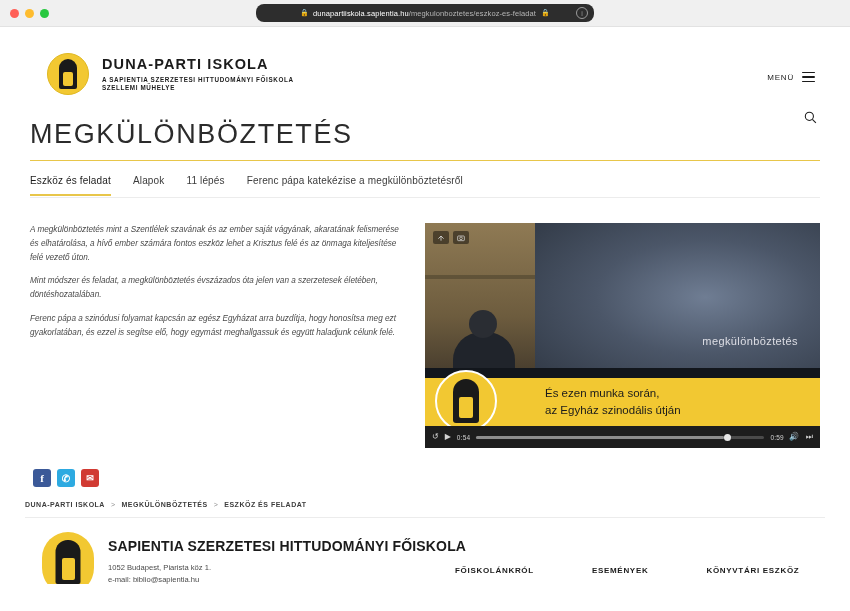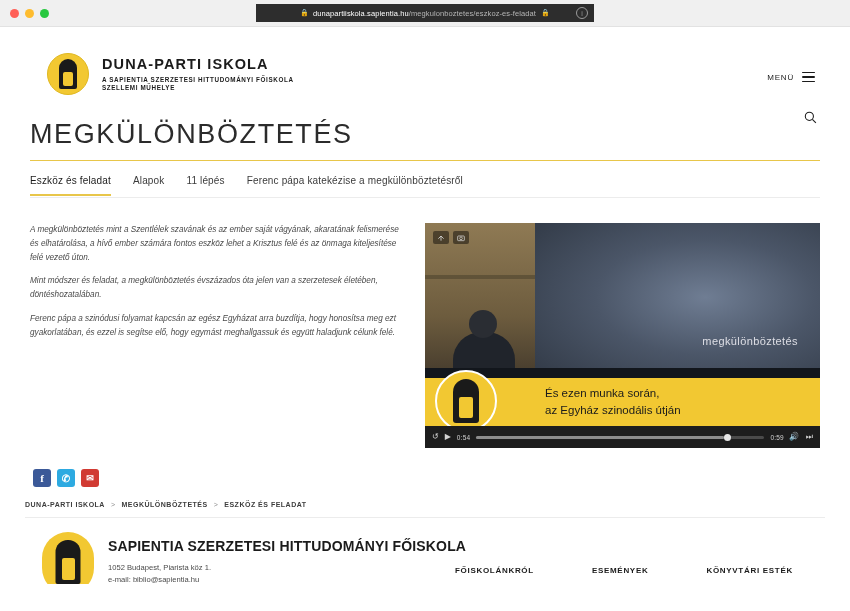--- a/index.html
+++ b/index.html
@@ -41,21 +41,21 @@
   .tl.red { background: #ff5f57; }
   .tl.yellow { background: #febc2e; }
   .tl.green { background: #28c840; }
 
   .urlbar {
     position: absolute;
     left: 256px; top: 4px;
     width: 338px;
     height: 18px;
     background: #2d2d2d;
-    border-radius: 0;
+    border-radius: 8px;
     display: flex;
     align-items: center;
     justify-content: center;
     color: #cfcfcf;
     font-size: 7.5px;
     letter-spacing: 0.1px;
     padding: 0 6px;
     box-sizing: border-box;
   }
   .urlbar .lock {
@@ -650,18 +650,18 @@
         <div class="figure"></div>
       </div>
       <div class="footer-info">
         <div class="footer-org">SAPIENTIA SZERZETESI HITTUDOMÁNYI FŐISKOLA</div>
         <div class="footer-line">1052 Budapest, Piarista köz 1.</div>
         <div class="footer-line">e-mail: biblio@sapientia.hu</div>
       </div>
       <div class="footer-nav">
         <span class="fn">FŐISKOLÁNKRÓL</span>
         <span class="fn">ESEMÉNYEK</span>
-        <span class="fn">KÖNYVTÁRI ESTÉK</span>
+        <span class="fn">KÖNYVTÁRI ESZKÖZ</span>
       </div>
     </div>
 
   </div>
 </div>
 
 </body></html>

